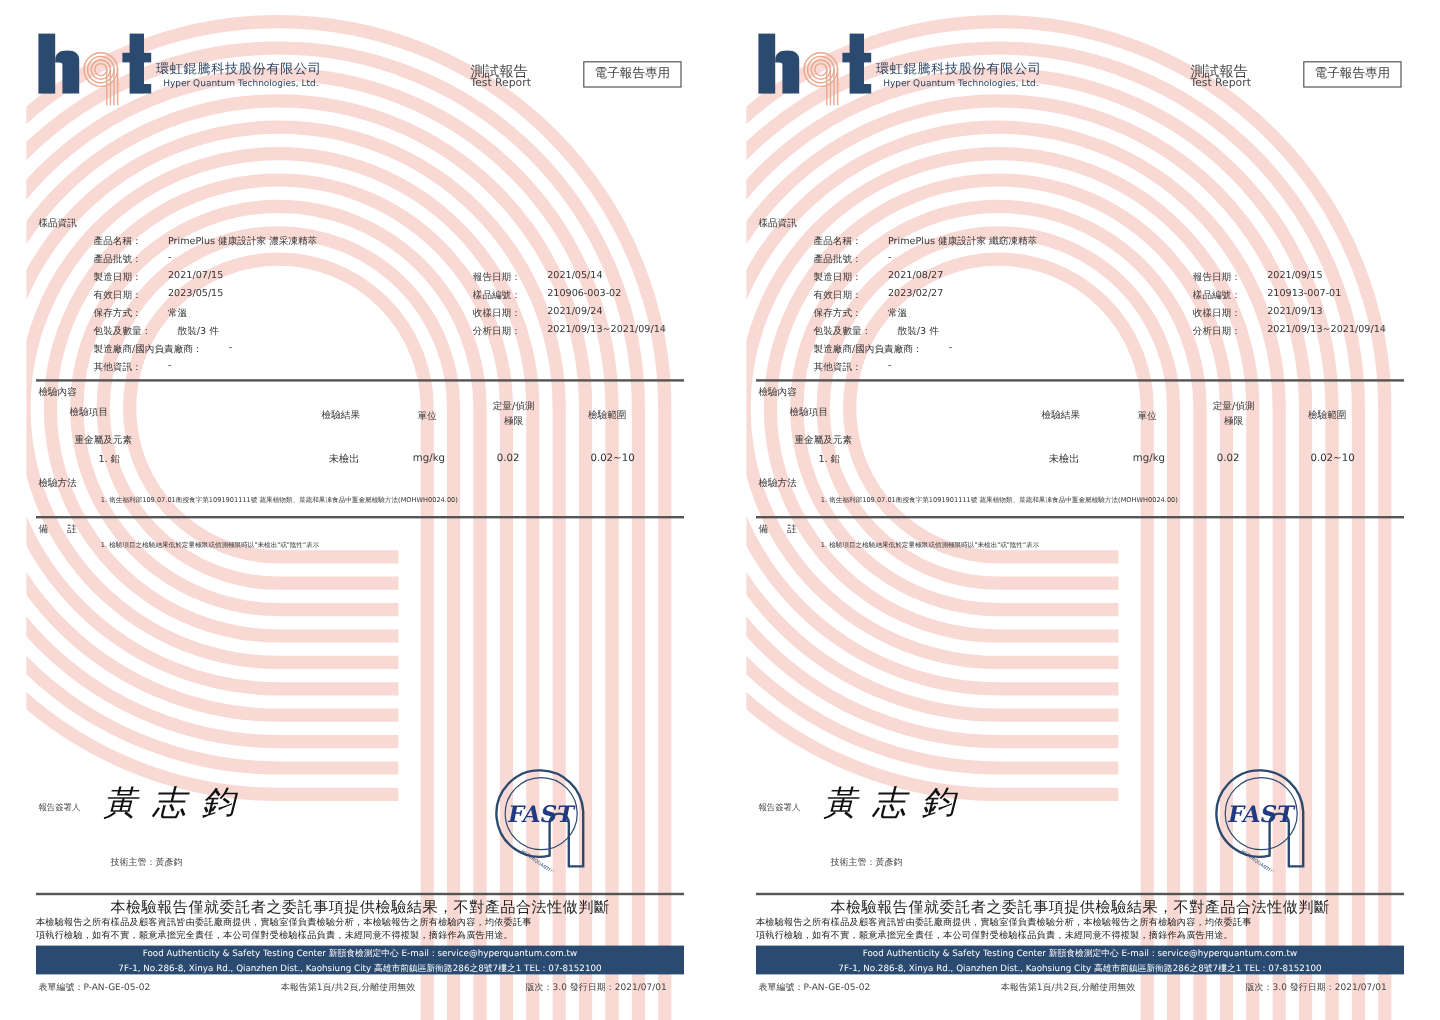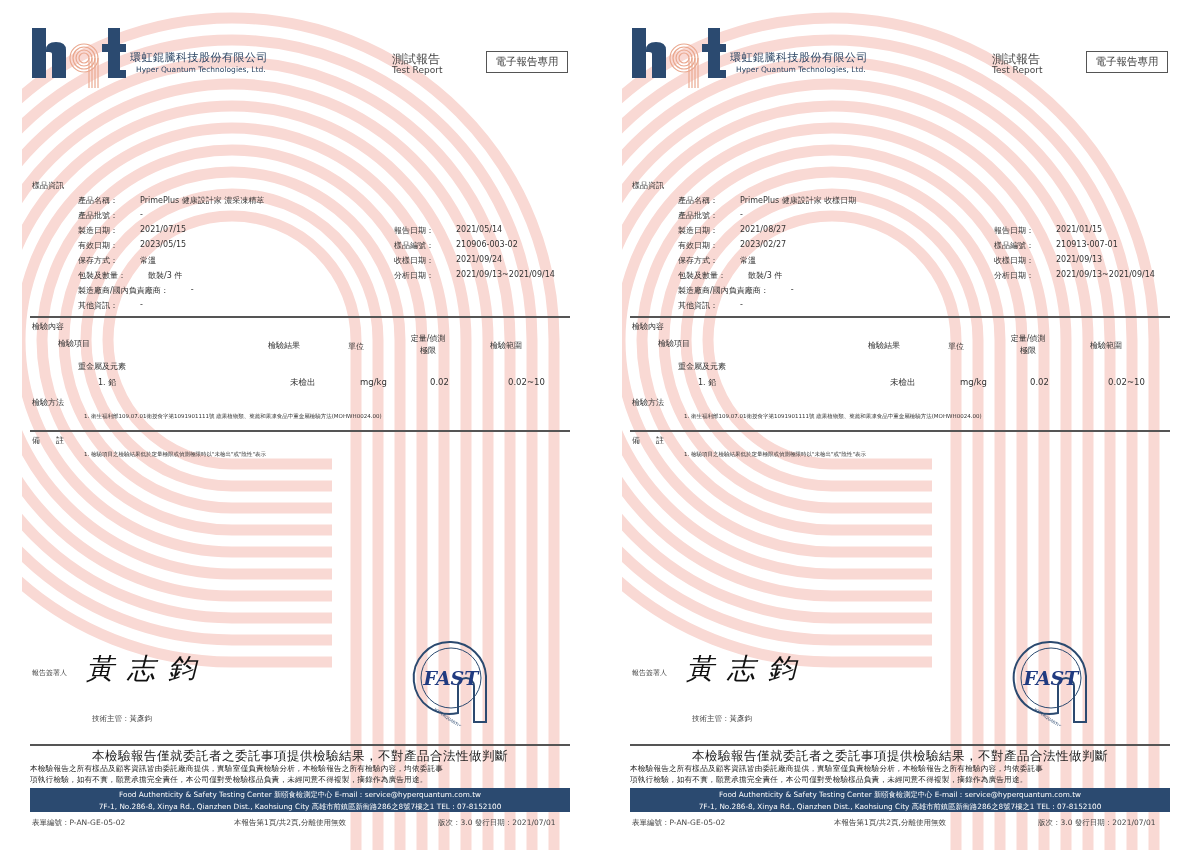--- a/index.html
+++ b/index.html
@@ -22,21 +22,21 @@
 
   
   .sec-label { position: absolute; font-size: 8px; color: #333; white-space: nowrap; }
   .kv { position: absolute; font-size: 8px; color: #333; white-space: nowrap; display: flex; }
   .kv .k { display: inline-block; }
   .kv .v { display: inline-block; margin-left: 22px; }
 
   .rule { position: absolute; left: 8px; width: 540px; height: 2px; background: #555; }
 
   .th { position: absolute; font-size: 8px; color: #333; text-align: center; white-space: nowrap; line-height: 12px; }
-  .td { position: absolute; font-size: 8.5px; color: #333; white-space: nowrap; padding-left: 16px; }
+  .td { position: absolute; font-size: 8.5px; color: #333; white-space: nowrap; }
   .small { position: absolute; font-size: 5.5px; color: #333; white-space: nowrap; }
 
   .signer-label { position: absolute; left: 10px; top: 668px; font-size: 7px; color: #444; }
   .signature { position: absolute; left: 64px; top: 650px; font-size: 28px; color: #111; font-family: "DejaVu Serif", serif; font-style: italic; letter-spacing: 2px; white-space: nowrap; }
   .tech-mgr { position: absolute; left: 70px; top: 714px; font-size: 7.5px; color: #444; white-space: nowrap; }
   .seal { position: absolute; left: 384px; top: 636px; width: 90px; height: 90px; }
 
   .disclaimer-main { position: absolute; left: 8px; top: 748px; width: 540px; text-align: center; font-size: 12.5px; color: #222; white-space: nowrap; letter-spacing: 0.5px; }
   .disclaimer-sub { position: absolute; left: 8px; width: 540px; font-size: 7.6px; color: #222; white-space: nowrap; overflow: hidden; letter-spacing: 0.2px; }
   .footer-band { position: absolute; left: 8px; top: 788px; width: 540px; height: 24px; background: #2b4a70; color: #fff; text-align: center; font-size: 7.3px; line-height: 11.5px; padding-top: 1px; white-space: nowrap; overflow: hidden; }
@@ -217,21 +217,21 @@
   </svg>
   <div class="company-cn">環虹錕騰科技股份有限公司</div>
   <div class="company-en">Hyper Quantum Technologies, Ltd.</div>
   <div class="report-title-cn">測試報告</div>
   <div class="report-title-en">Test Report</div>
   <div class="e-badge">電子報告專用</div>
 
   <div class="sec-label" style="left:10px;top:180px;">樣品資訊</div>
   <div class="kv" style="left:56px;top:195px;">
       <span class="k">產品名稱：</span>
-      <span class="v">PrimePlus 健康設計家 收樣日期</span>
+      <span class="v">PrimePlus 健康設計家 纖窈凍精萃</span>
     </div>
   <div class="kv" style="left:56px;top:210px;">
       <span class="k">產品批號：</span>
       <span class="v">-</span>
     </div>
   <div class="kv" style="left:56px;top:225px;">
       <span class="k">製造日期：</span>
       <span class="v">2021/08/27</span>
     </div>
   <div class="kv" style="left:56px;top:240px;">
@@ -250,21 +250,21 @@
       <span class="k">製造廠商/國內負責廠商：</span>
       <span class="v">-</span>
     </div>
   <div class="kv" style="left:56px;top:300px;">
       <span class="k">其他資訊：</span>
       <span class="v">-</span>
     </div>
 
   <div class="kv" style="left:372px;top:225px;">
       <span class="k">報告日期：</span>
-      <span class="v">2021/01/15</span>
+      <span class="v">2021/09/15</span>
     </div>
   <div class="kv" style="left:372px;top:240px;">
       <span class="k">樣品編號：</span>
       <span class="v">210913-007-01</span>
     </div>
   <div class="kv" style="left:372px;top:255px;">
       <span class="k">收樣日期：</span>
       <span class="v">2021/09/13</span>
     </div>
   <div class="kv" style="left:372px;top:270px;">

